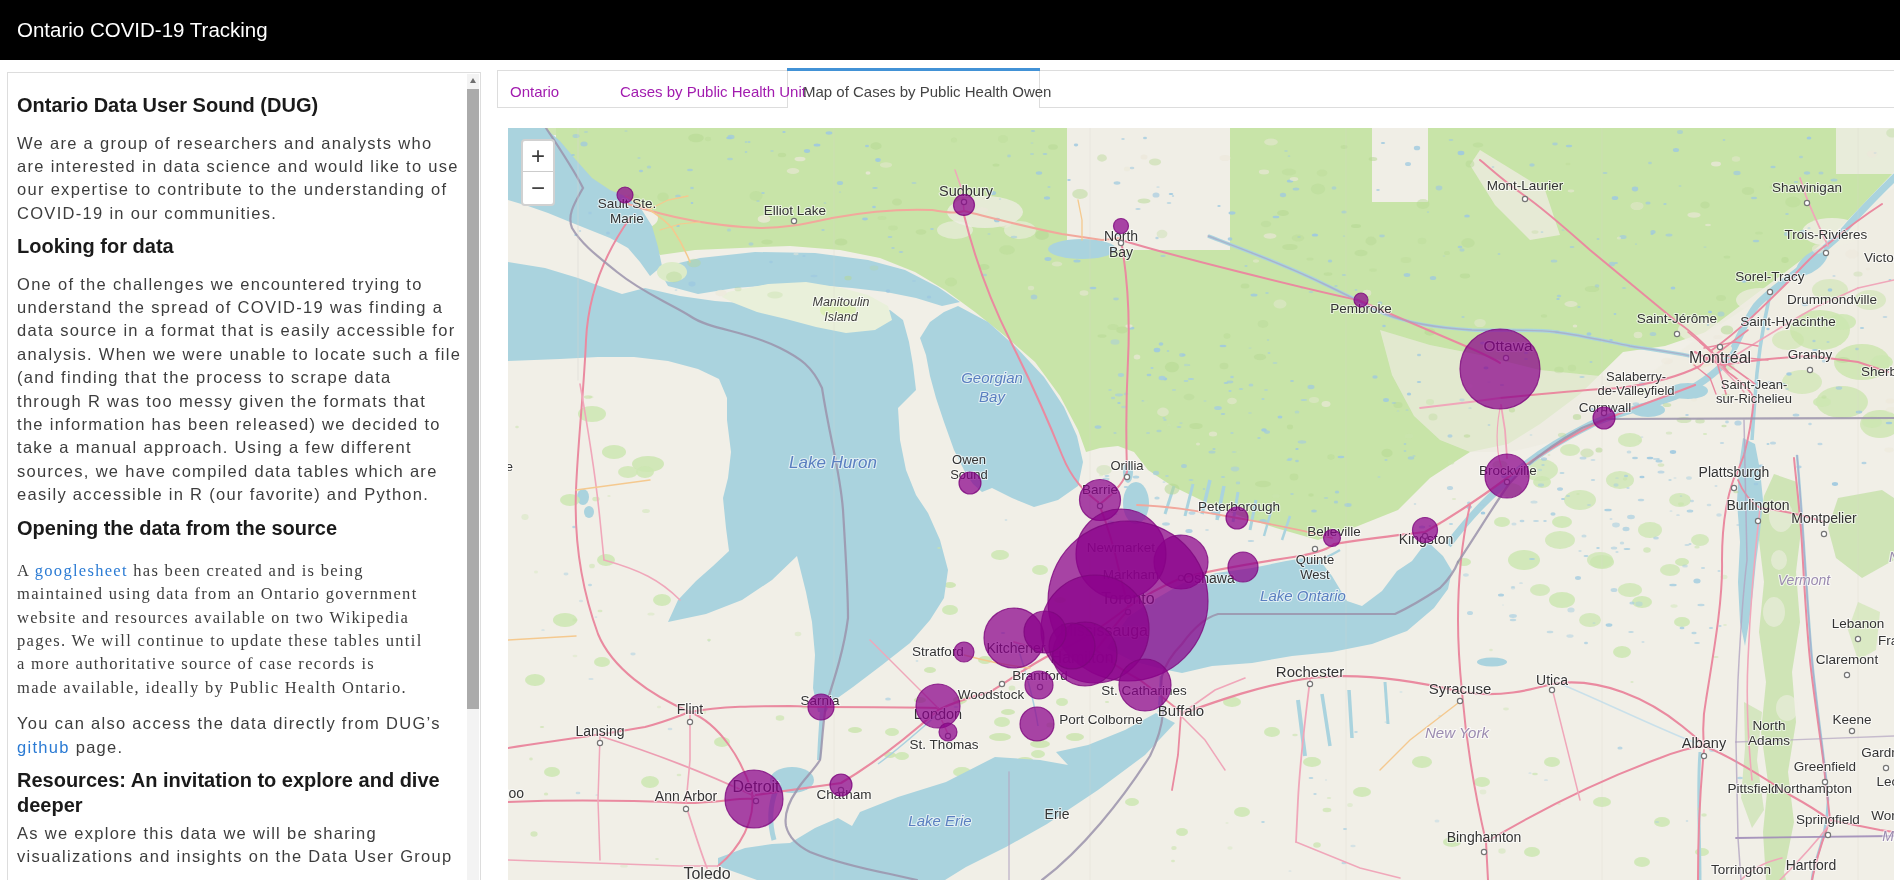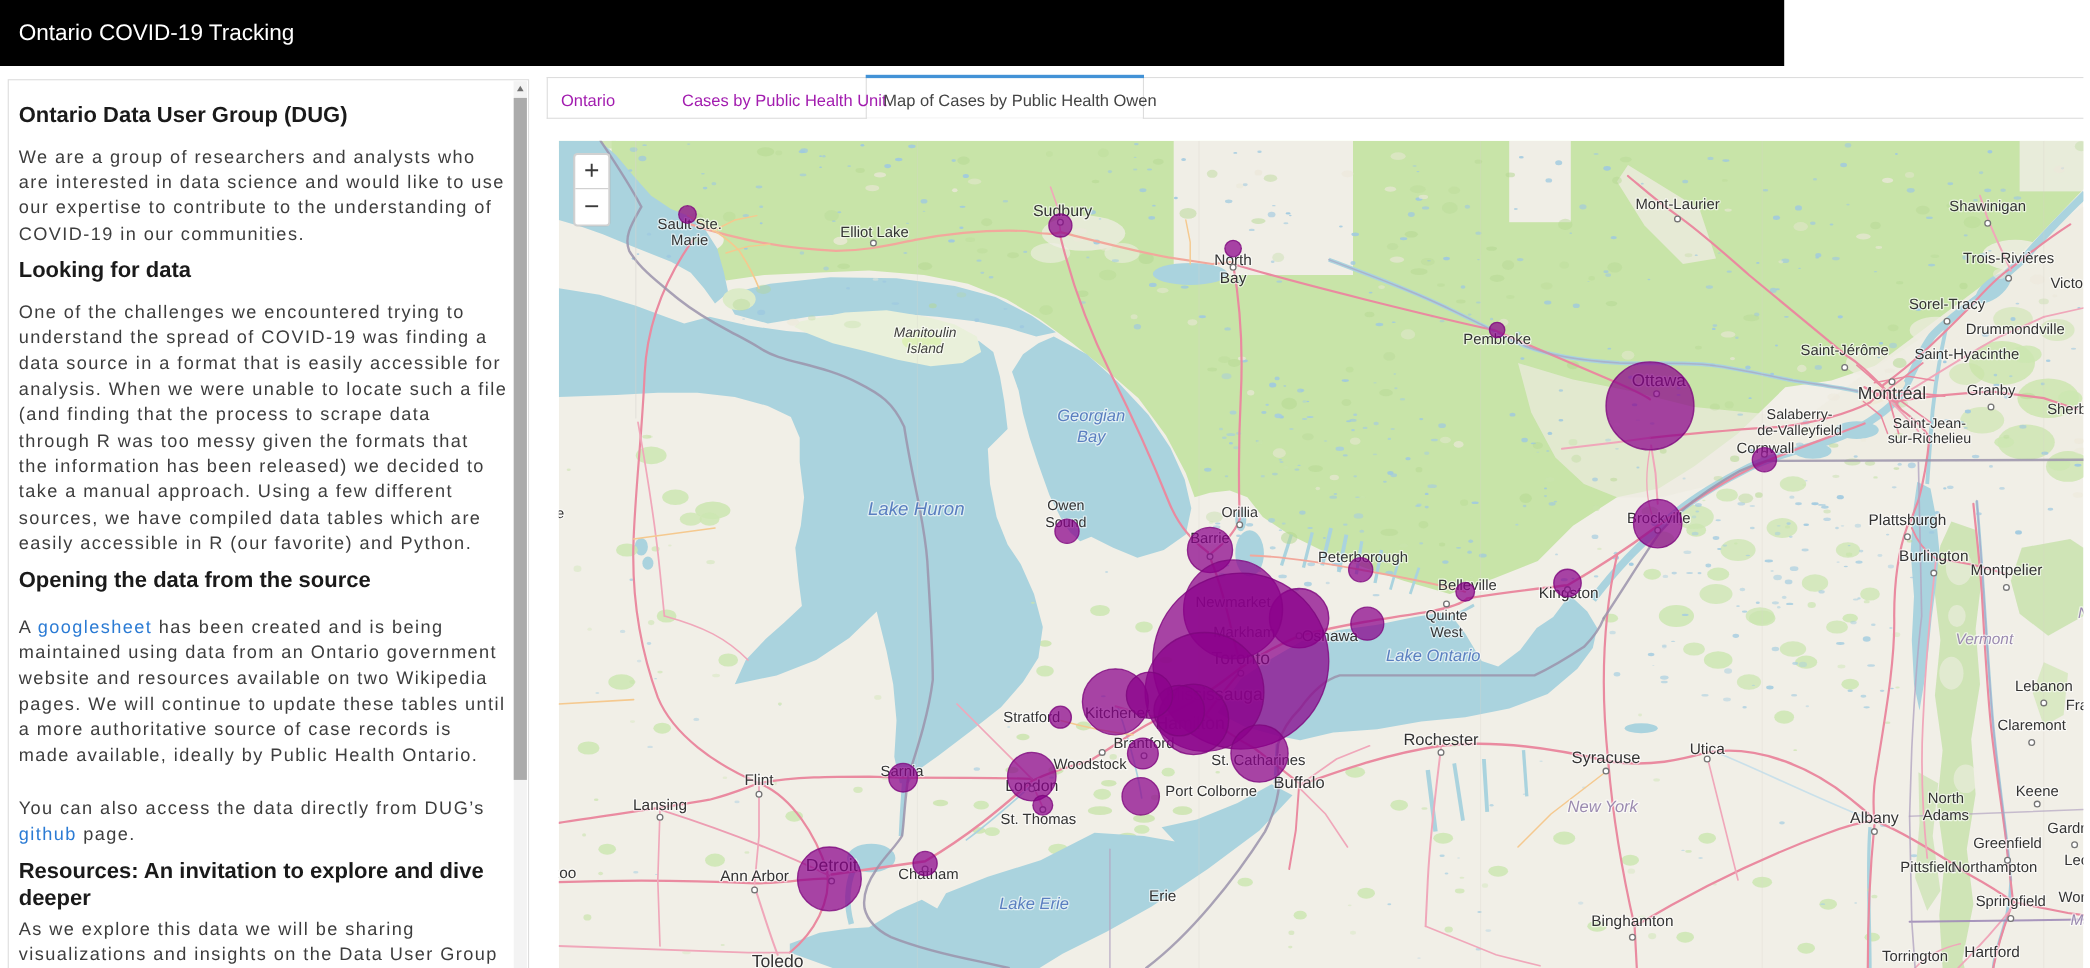--- a/index.html
+++ b/index.html
@@ -1,17 +1,17 @@
 <!DOCTYPE html>
 <html><head>
 <meta charset="utf-8">
 <style>
 * { box-sizing: border-box; margin:0; padding:0; }
 body { font-family:"Liberation Sans",sans-serif; background:#fff; width:1900px; height:880px; overflow:hidden; position:relative; }
-.navbar { position:absolute; left:0; top:0; width:1622px; height:60px; background:#000; }
+.navbar { position:absolute; left:0; top:0; width:1900px; height:60px; background:#000; }
 .navbar .brand { position:absolute; left:17px; top:18px; color:#fff; font-size:20.5px; }
 .card { position:absolute; left:7px; top:72px; width:474px; height:818px; background:#fff; border:1px solid #ddd; }
 .card .inner { position:absolute; left:9px; top:20px; width:446px; color:#3d3d3d; }
 .card h3 { font-size:20px; font-weight:bold; color:#1a1a1a; margin:9px 0 13.5px 0; line-height:25px; }
 .card h3.first { margin-top:0; }
 .card p { font-size:16.5px; letter-spacing:1.3px; line-height:23.4px; margin:0 0 9px 0; }
 .card a { color:#2b7bd4; text-decoration:none; }
 .sb-track { position:absolute; right:1px; top:1px; width:12px; height:816px; background:#f3f3f3; }
 .sb-btn { position:absolute; right:1px; top:1px; width:12px; height:14px; background:#f3f3f3; }
 .sb-btn:after { content:""; position:absolute; left:2.5px; top:4px; border-left:3.5px solid transparent; border-right:3.5px solid transparent; border-bottom:5px solid #6f6f6f; }
@@ -28,26 +28,26 @@
 .zoomctl .minus { top:32px; }
 </style>
 </head>
 <body>
 <div class="navbar">
     <div class="brand">Ontario COVID-19 Tracking</div>
   </div>
 
 <div class="card">
   <div class="inner">
-    <h3 class="first">Ontario Data User Group (DUG)</h3>
+    <h3 class="first">Ontario Data User Sound (DUG)</h3>
     <p>We are a group of researchers and analysts who<br>are interested in data science and would like to use<br>our expertise to contribute to the understanding of<br>COVID-19 in our communities.</p>
     <h3>Looking for data</h3>
     <p>One of the challenges we encountered trying to<br>understand the spread of COVID-19 was finding a<br>data source in a format that is easily accessible for<br>analysis. When we were unable to locate such a file<br>(and finding that the process to scrape data<br>through R was too messy given the formats that<br>the information has been released) we decided to<br>take a manual approach. Using a few different<br>sources, we have compiled data tables which are<br>easily accessible in R (our favorite) and Python.</p>
     <h3 style="margin-bottom:18px;">Opening the data from the source</h3>
-    <p style="margin-bottom:25px;">A <a>googlesheet</a> has been created and is being<br>maintained using data from an Ontario government<br>website and resources available on two Wikipedia<br>pages. We will continue to update these tables until<br>a more authoritative source of case records is<br>made available, ideally by Public Health Ontario.</p>
+    <p style="margin-bottom:13px;font-family:Liberation Serif, serif;">A <a>googlesheet</a> has been created and is being<br>maintained using data from an Ontario government<br>website and resources available on two Wikipedia<br>pages. We will continue to update these tables until<br>a more authoritative source of case records is<br>made available, ideally by Public Health Ontario.</p>
     <p>You can also access the data directly from DUG’s<br><a>github</a> page.</p>
     <h3 style="margin-bottom:4px;">Resources: An invitation to explore and dive<br>deeper</h3>
     <p>As we explore this data we will be sharing<br>visualizations and insights on the Data User Group</p>
   </div>
   <div class="sb-track"></div>
   <div class="sb-thumb"></div>
   <div class="sb-btn"></div>
 </div>
 
 <div class="tabs-line-top"></div>

